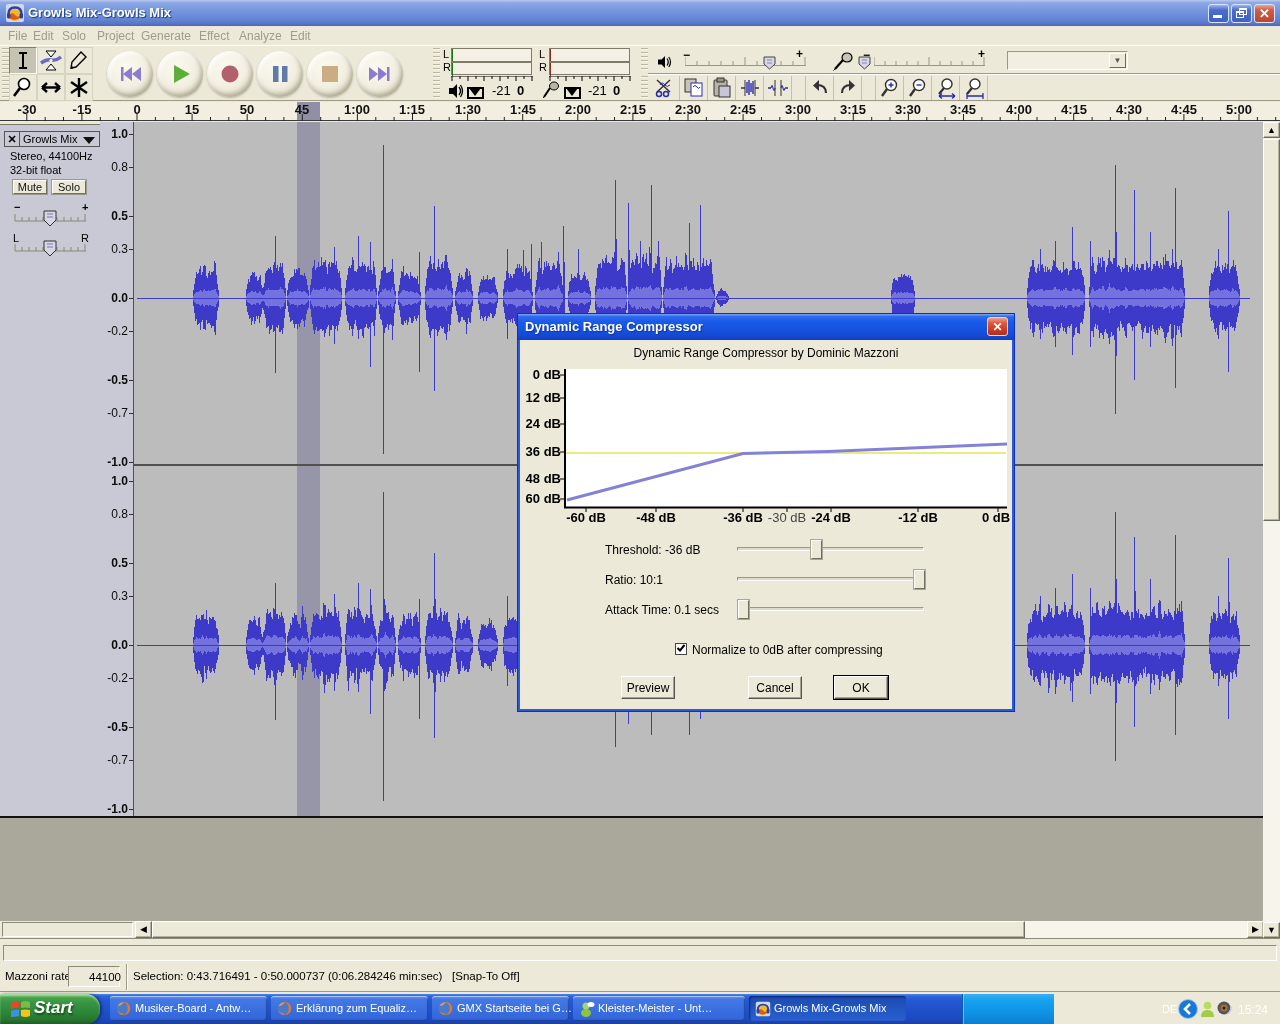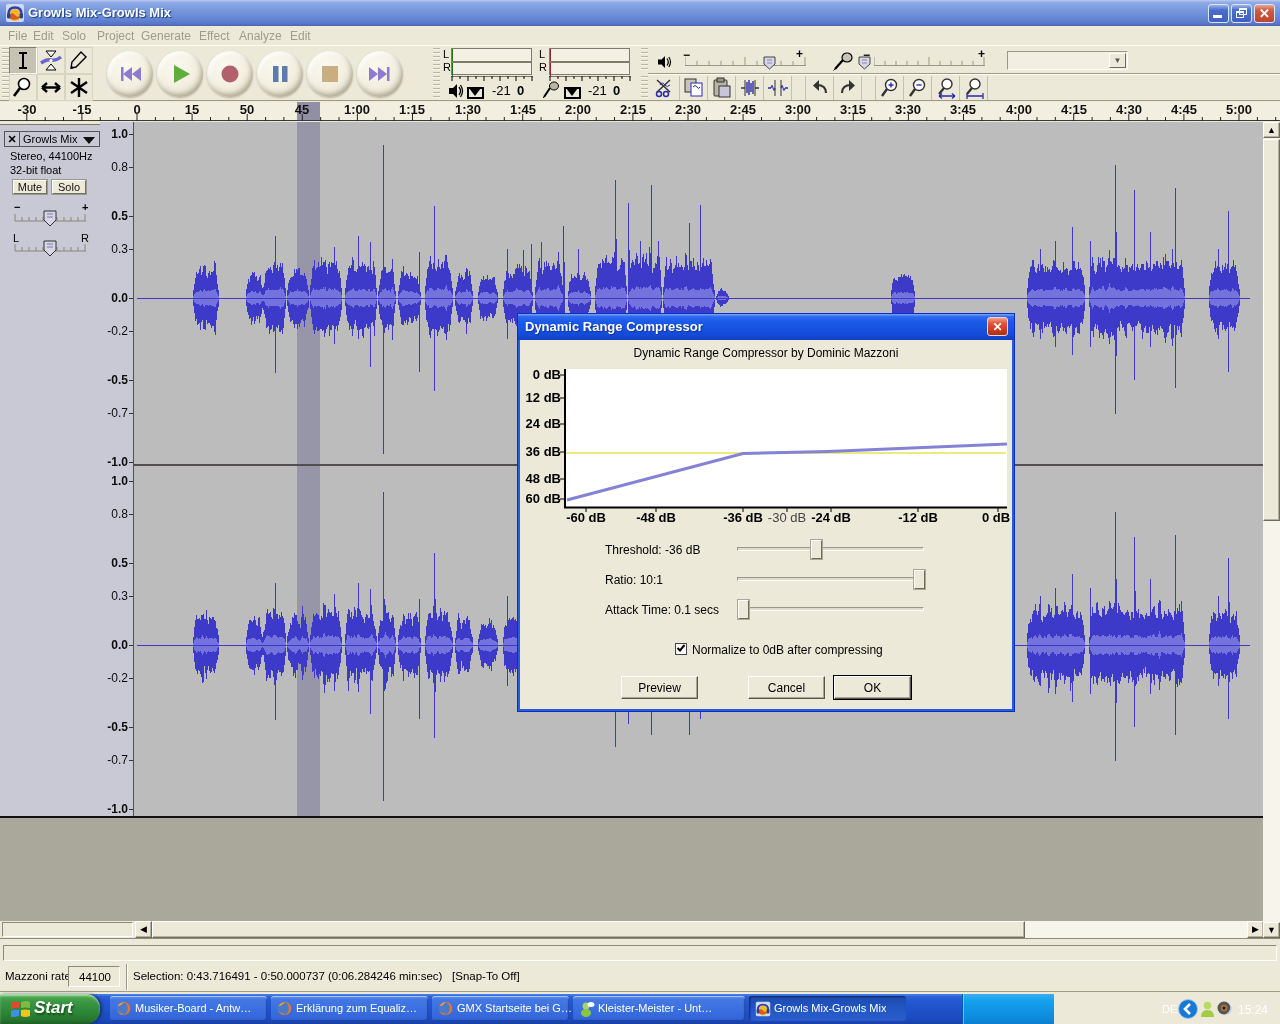--- a/index.html
+++ b/index.html
@@ -66,21 +66,21 @@
 background:linear-gradient(180deg,#3eadf3 0%,#15a2ef 20%,#0f8fe2 70%,#0b7fd0 100%);
 border-left:1px solid #0a5cb0;box-shadow:inset 1px 0 0 rgba(255,255,255,.4);}
 
 #dlg{left:517px;top:313px;width:498px;height:399px;background:#ece9d8;
 border:1px solid #0a2fc4;box-shadow:inset 0 0 0 2px #2a5ad8;}
 #dlgtitle{left:0px;top:0px;width:496px;height:26px;
 background:linear-gradient(180deg,#7ba7f5 0%,#2e6af0 10%,#1a5ae8 30%,#1652e0 60%,#1348d4 85%,#123fbe 100%);
 color:#fff;font-weight:bold;font-size:13px;padding-left:24px;}
 .xpslider-track{position:absolute;height:4px;border:1px solid #9a9784;border-bottom-color:#fff;border-right-color:#fff;background:#dedbc8;}
 .xpthumb{position:absolute;width:11px;height:19px;background:#ece9d8;border:1px solid #fff;border-right-color:#6f6d60;border-bottom-color:#6f6d60;box-shadow:0 0 0 1px #aaa795;}
-.dbtn{position:absolute;width:77px;height:23px;background:#ece9d8;text-align:center;font-size:12px;padding-top:4px;
+.dbtn{position:absolute;width:54px;height:23px;background:#ece9d8;text-align:center;font-size:12px;padding-top:4px;
 border:1px solid #fff;border-right-color:#58564c;border-bottom-color:#58564c;box-shadow:inset -1px -1px 0 #a8a594;}
 </style></head><body>
 <div id="root">
 
 <div class="abs" id="titlebar">
   <svg class="abs" style="left:5px;top:3px" width="20" height="20" viewBox="0 0 20 20">
     <rect x="1" y="1" width="18" height="18" rx="2" fill="#cfd8ee"></rect>
     <circle cx="10" cy="12" r="6" fill="#f2b828"></circle>
     <path d="M4 13Q7 8 10 12Q13 16 16 11L16 14Q10 19 4 15Z" fill="#d85c14"></path>
     <path d="M3.5 12Q3 4.5 10 4.5Q17 4.5 16.5 12" stroke="#2a3f9e" stroke-width="2.4" fill="none"></path>
@@ -455,21 +455,21 @@
   <div class="abs sthumb" style="left:0;top:17px;width:17px;height:382px"></div>
   <div class="abs struk" style="left:0;top:399px;width:17px;height:401px"></div>
   <div class="abs sbtn" style="left:0;top:800px;width:17px;height:16px;text-align:center;font-size:9px;line-height:14px;color:#000">▼</div>
 </div>
 
 <div class="abs" id="status1">
       <div class="abs sunken" style="left:3px;top:6px;width:1274px;height:16px"></div>
     </div>
 <div class="abs" id="status2">
   <span class="abs" style="left:5px;top:8px">Mazzoni rate:</span>
-  <div class="abs sunken" style="left:68px;top:4px;width:52px;height:21px;font-size:11.5px;padding:4px 0 0 10px">44100</div>
+  <div class="abs sunken" style="left:68px;top:4px;width:52px;height:21px;font-size:11.5px;padding:4px 0 0 20px">44100</div>
   <div class="abs" style="left:126px;top:2px;width:1px;height:26px;background:#9d9a85"></div>
   <div class="abs" style="left:127px;top:2px;width:1px;height:26px;background:#fff"></div>
   <span class="abs" style="left:133px;top:8px">Selection: 0:43.716491 - 0:50.000737 (0:06.284246 min:sec) &nbsp;&nbsp;[Snap-To Off]</span>
   <div class="abs" style="left:0px;top:29px;width:1280px;height:1px;background:#9d9a85"></div>
 </div>
 
 <div class="abs" id="taskbar">
   <div class="abs" style="left:0;top:0;width:100px;height:30px;border-radius:0 14px 14px 0;
     background:linear-gradient(180deg,#7bc87a 0%,#48a54b 12%,#389343 30%,#2e8739 60%,#27762f 85%,#1f5f26 100%);
     box-shadow:inset 0 2px 2px rgba(255,255,255,.4), 2px 0 3px rgba(0,20,60,.5);">

